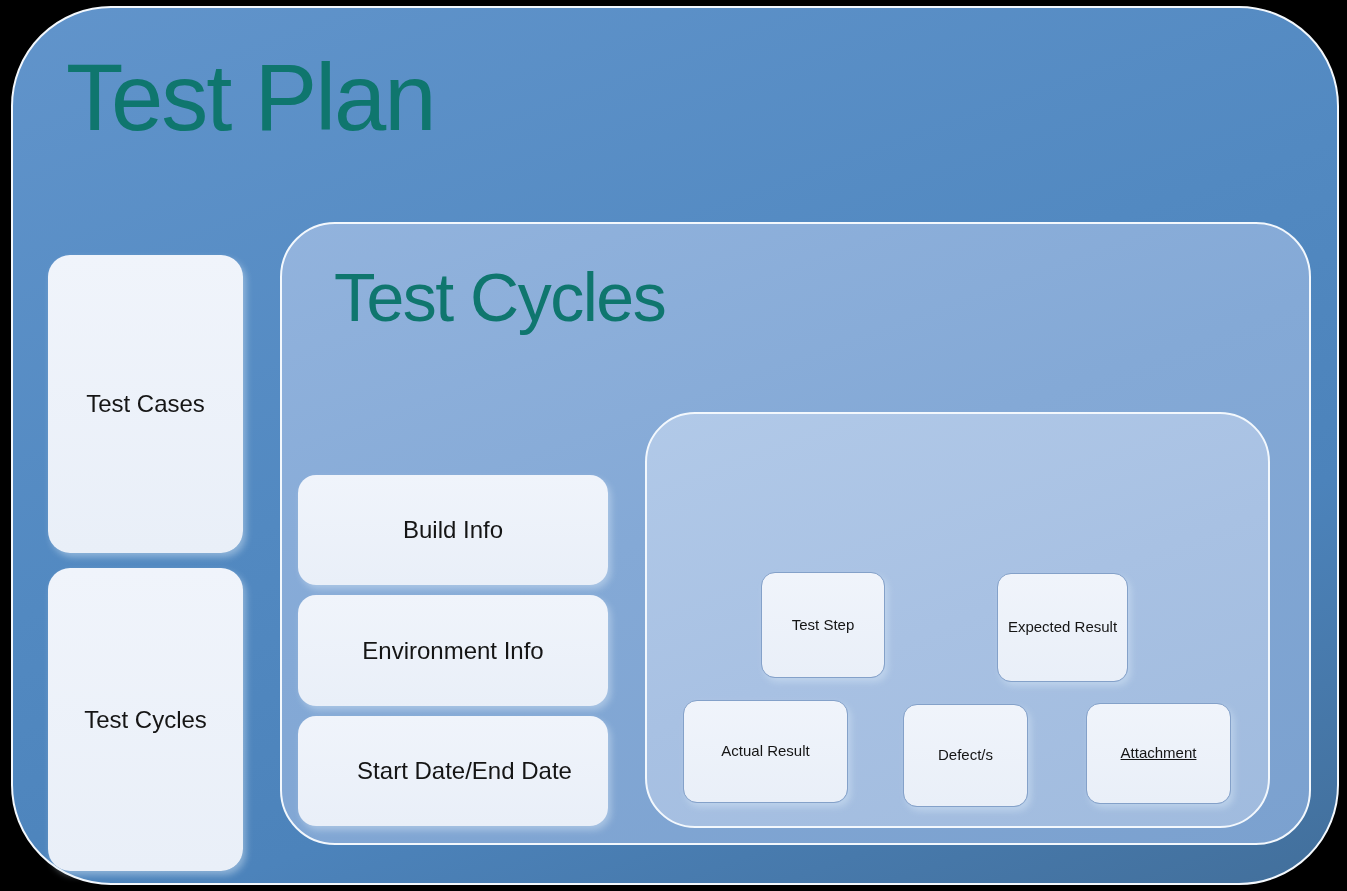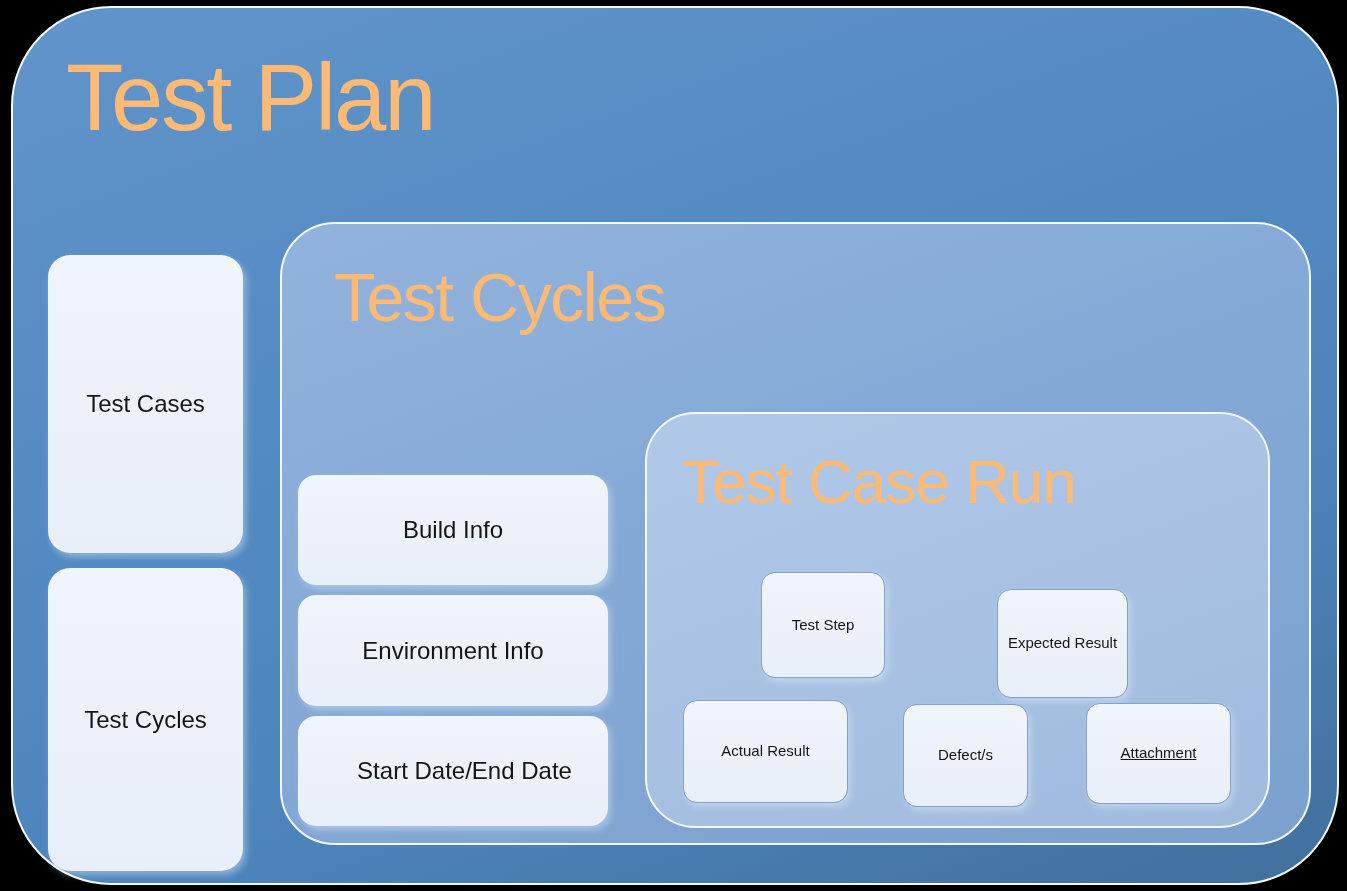--- a/index.html
+++ b/index.html
@@ -20,21 +20,21 @@
     position: absolute;
     left: 11px; top: 6px;
     width: 1328px; height: 879px;
     box-sizing: border-box;
     border: 2px solid #f3f8fd;
     border-radius: 100px;
     background: linear-gradient(160deg, #6194cb 0%, #5289c1 45%, #4c83bb 70%, #426f9b 100%);
   }
   .big-title {
     position: absolute;
-    color: #fdba74;
+    color: #0f766e;
     white-space: nowrap;
     font-weight: 400;
   }
   .test-plan-title {
     left: 66px; top: 44px;
     font-size: 94px;
     letter-spacing: -2px;
   }
   .test-cycles-title {
     left: 334px; top: 258px;
@@ -90,21 +90,21 @@
   }
   
   .card-test-cases  { left: 48px;  top: 227px; width: 195px; height: 298px; }
   .card-test-cycles { left: 48px;  top: 540px; width: 195px; height: 303px; }
   
   .card-build-info  { left: 298px; top: 447px; width: 310px; height: 110px; }
   .card-env-info    { left: 298px; top: 567px; width: 310px; height: 111px; }
   .card-dates       { left: 298px; top: 688px; width: 310px; height: 110px; padding-left: 23px; }
   
   .card-test-step   { left: 761px;  top: 544px; width: 124px; height: 106px; }
-  .card-expected    { left: 997px;  top: 561px; width: 131px; height: 109px; padding: 0 8px; }
+  .card-expected    { left: 997px;  top: 545px; width: 131px; height: 109px; padding: 0 8px; }
   .card-actual      { left: 683px;  top: 672px; width: 165px; height: 103px; }
   .card-defects     { left: 903px;  top: 676px; width: 125px; height: 103px; }
   .card-attachment  { left: 1086px; top: 675px; width: 145px; height: 101px; text-decoration: underline; }
 </style>
 </head>
 <body>
 
 <div class="canvas">
 
   <div class="test-plan-box">
@@ -133,21 +133,20 @@
   <div class="card card-md card-build-info">
     <span>Build Info</span>
   </div>
 
   <div class="card card-md card-dates">
     <span>Start Date/End Date</span>
   </div>
 
   <div class="tcr-box"></div>
 
-  <div class="big-title tcr-title">Test Case Run</div>
 
   <div class="card card-sm card-test-step">
     <span>Test Step</span>
   </div>
 
   <div class="card card-sm card-expected">
     <span>Expected Result</span>
   </div>
 
   <div class="card card-sm card-actual">

